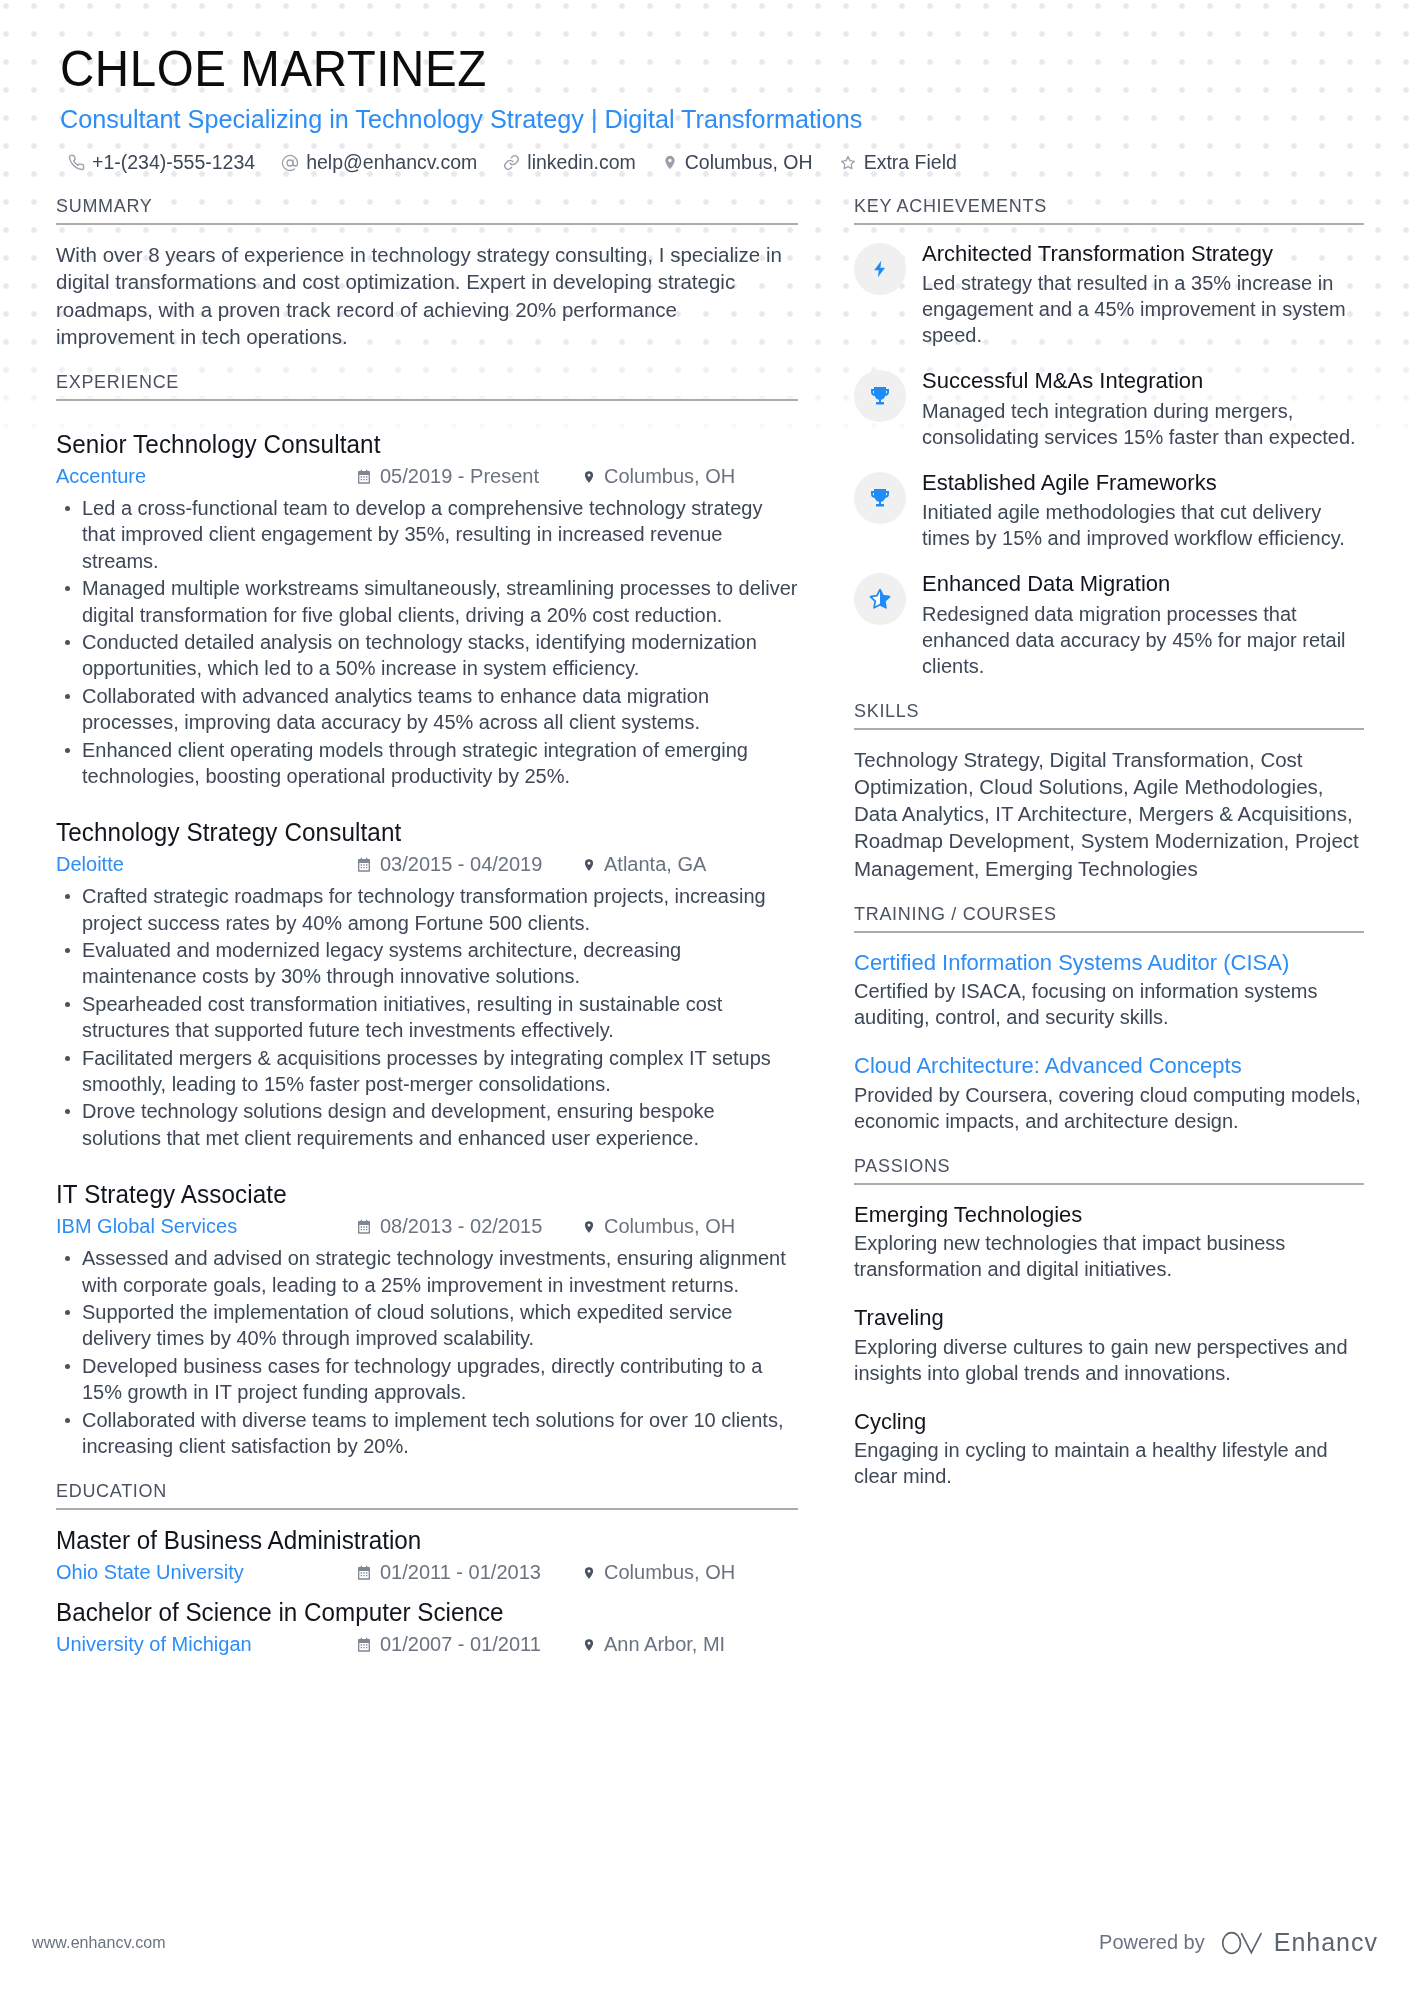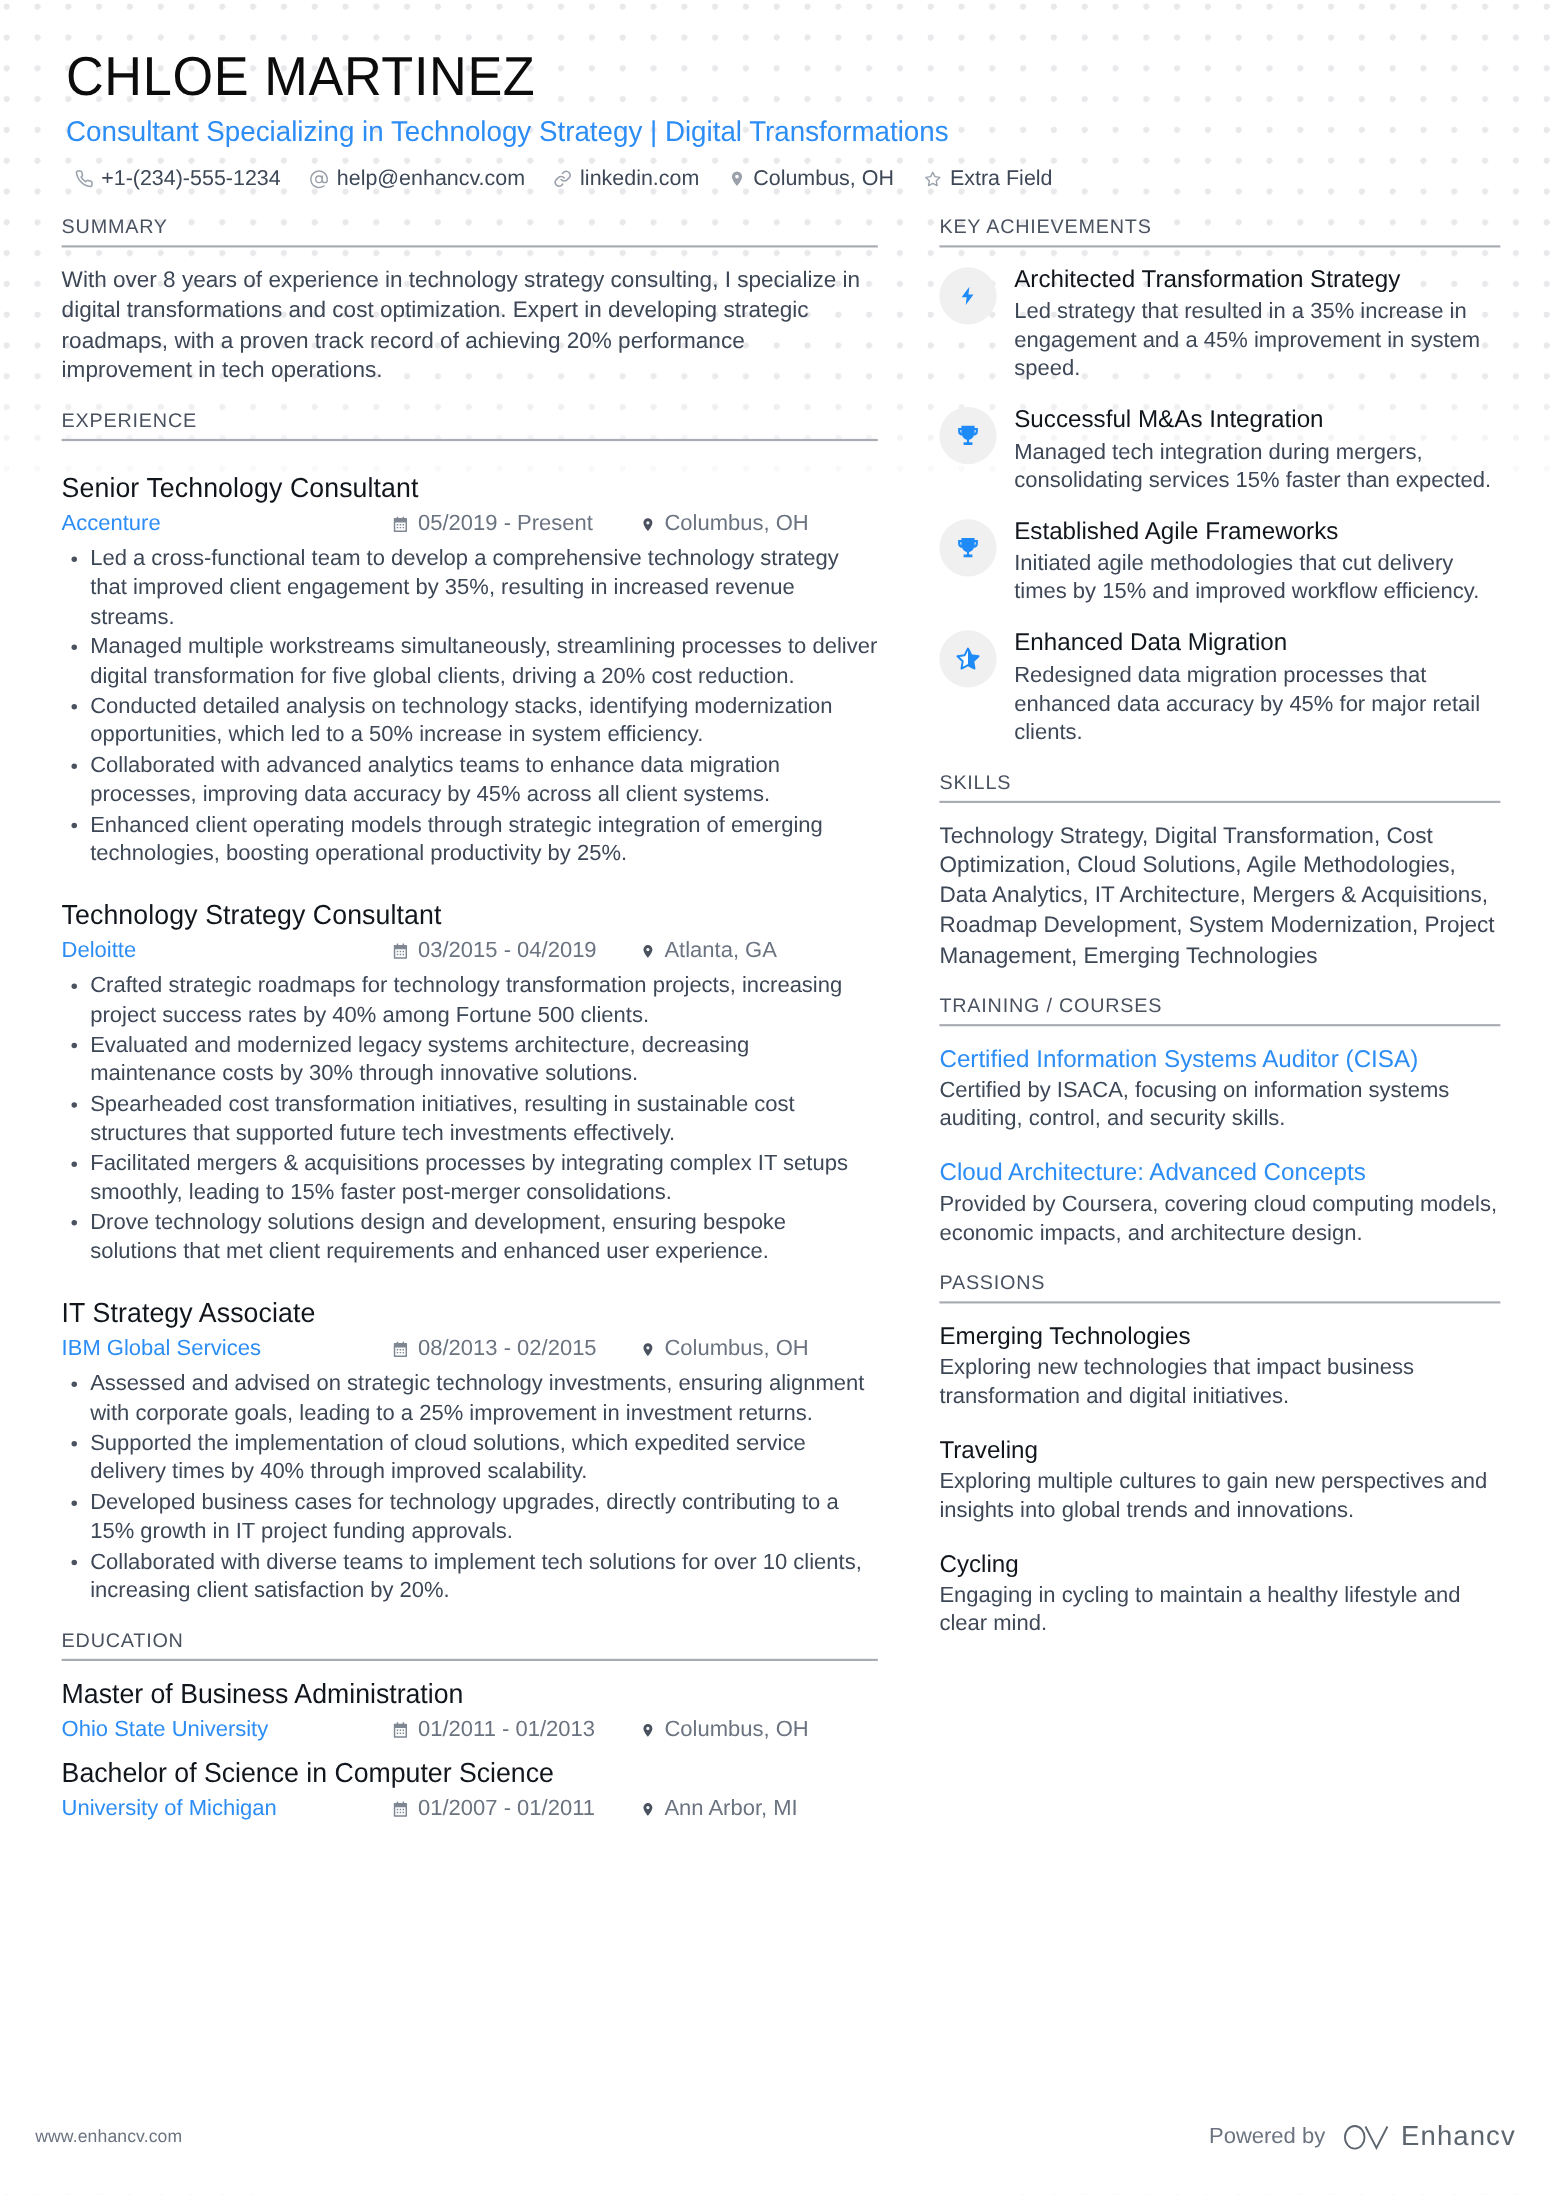--- a/index.html
+++ b/index.html
@@ -518,21 +518,21 @@
         <div class="sec">
           <div class="sec-head">PASSIONS</div>
 
           <div class="blk">
             <div class="blk-title-dark">Emerging Technologies</div>
             <div class="blk-desc">Exploring new technologies that impact business transformation and digital initiatives.</div>
           </div>
 
           <div class="blk">
             <div class="blk-title-dark">Traveling</div>
-            <div class="blk-desc">Exploring multiple cultures to gain new perspectives and insights into global trends and innovations.</div>
+            <div class="blk-desc">Exploring diverse cultures to gain new perspectives and insights into global trends and innovations.</div>
           </div>
 
           <div class="blk">
             <div class="blk-title-dark">Cycling</div>
             <div class="blk-desc">Engaging in cycling to maintain a healthy lifestyle and clear mind.</div>
           </div>
         </div>
 
       </div>
     </div>

